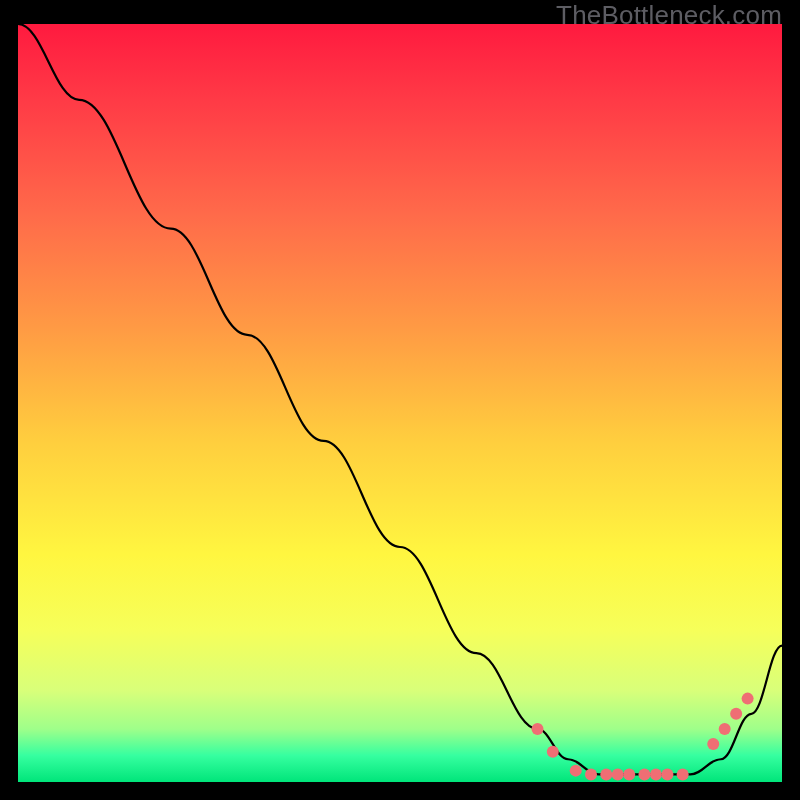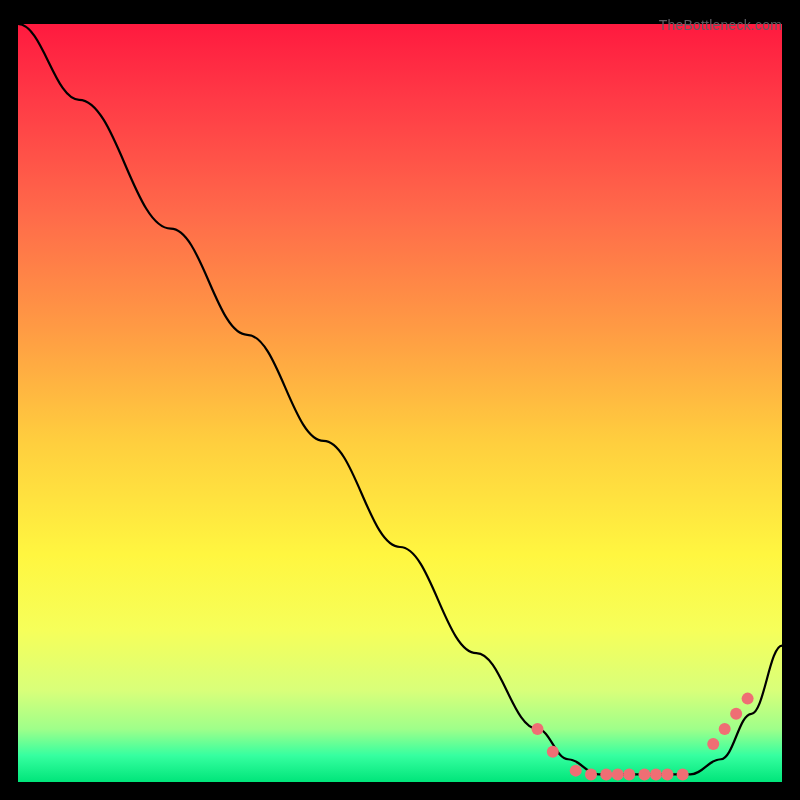--- a/index.html
+++ b/index.html
@@ -21,24 +21,24 @@
   }
   .plot {
     position: absolute;
     left: 0;
     top: 0;
     width: 764px;
     height: 758px;
   }
   .watermark {
     position: absolute;
-    top: 17px;
+    top: 0;
     right: 18px;
     color: #5d5d63;
-    font-size: 14px;
+    font-size: 26px;
     letter-spacing: 0.2px;
     font-weight: 500;
   }
 </style>
 </head>
 <body>
 
 <div class="frame">
   <svg class="plot" viewBox="0 0 764 758" preserveAspectRatio="none">
     <defs>

